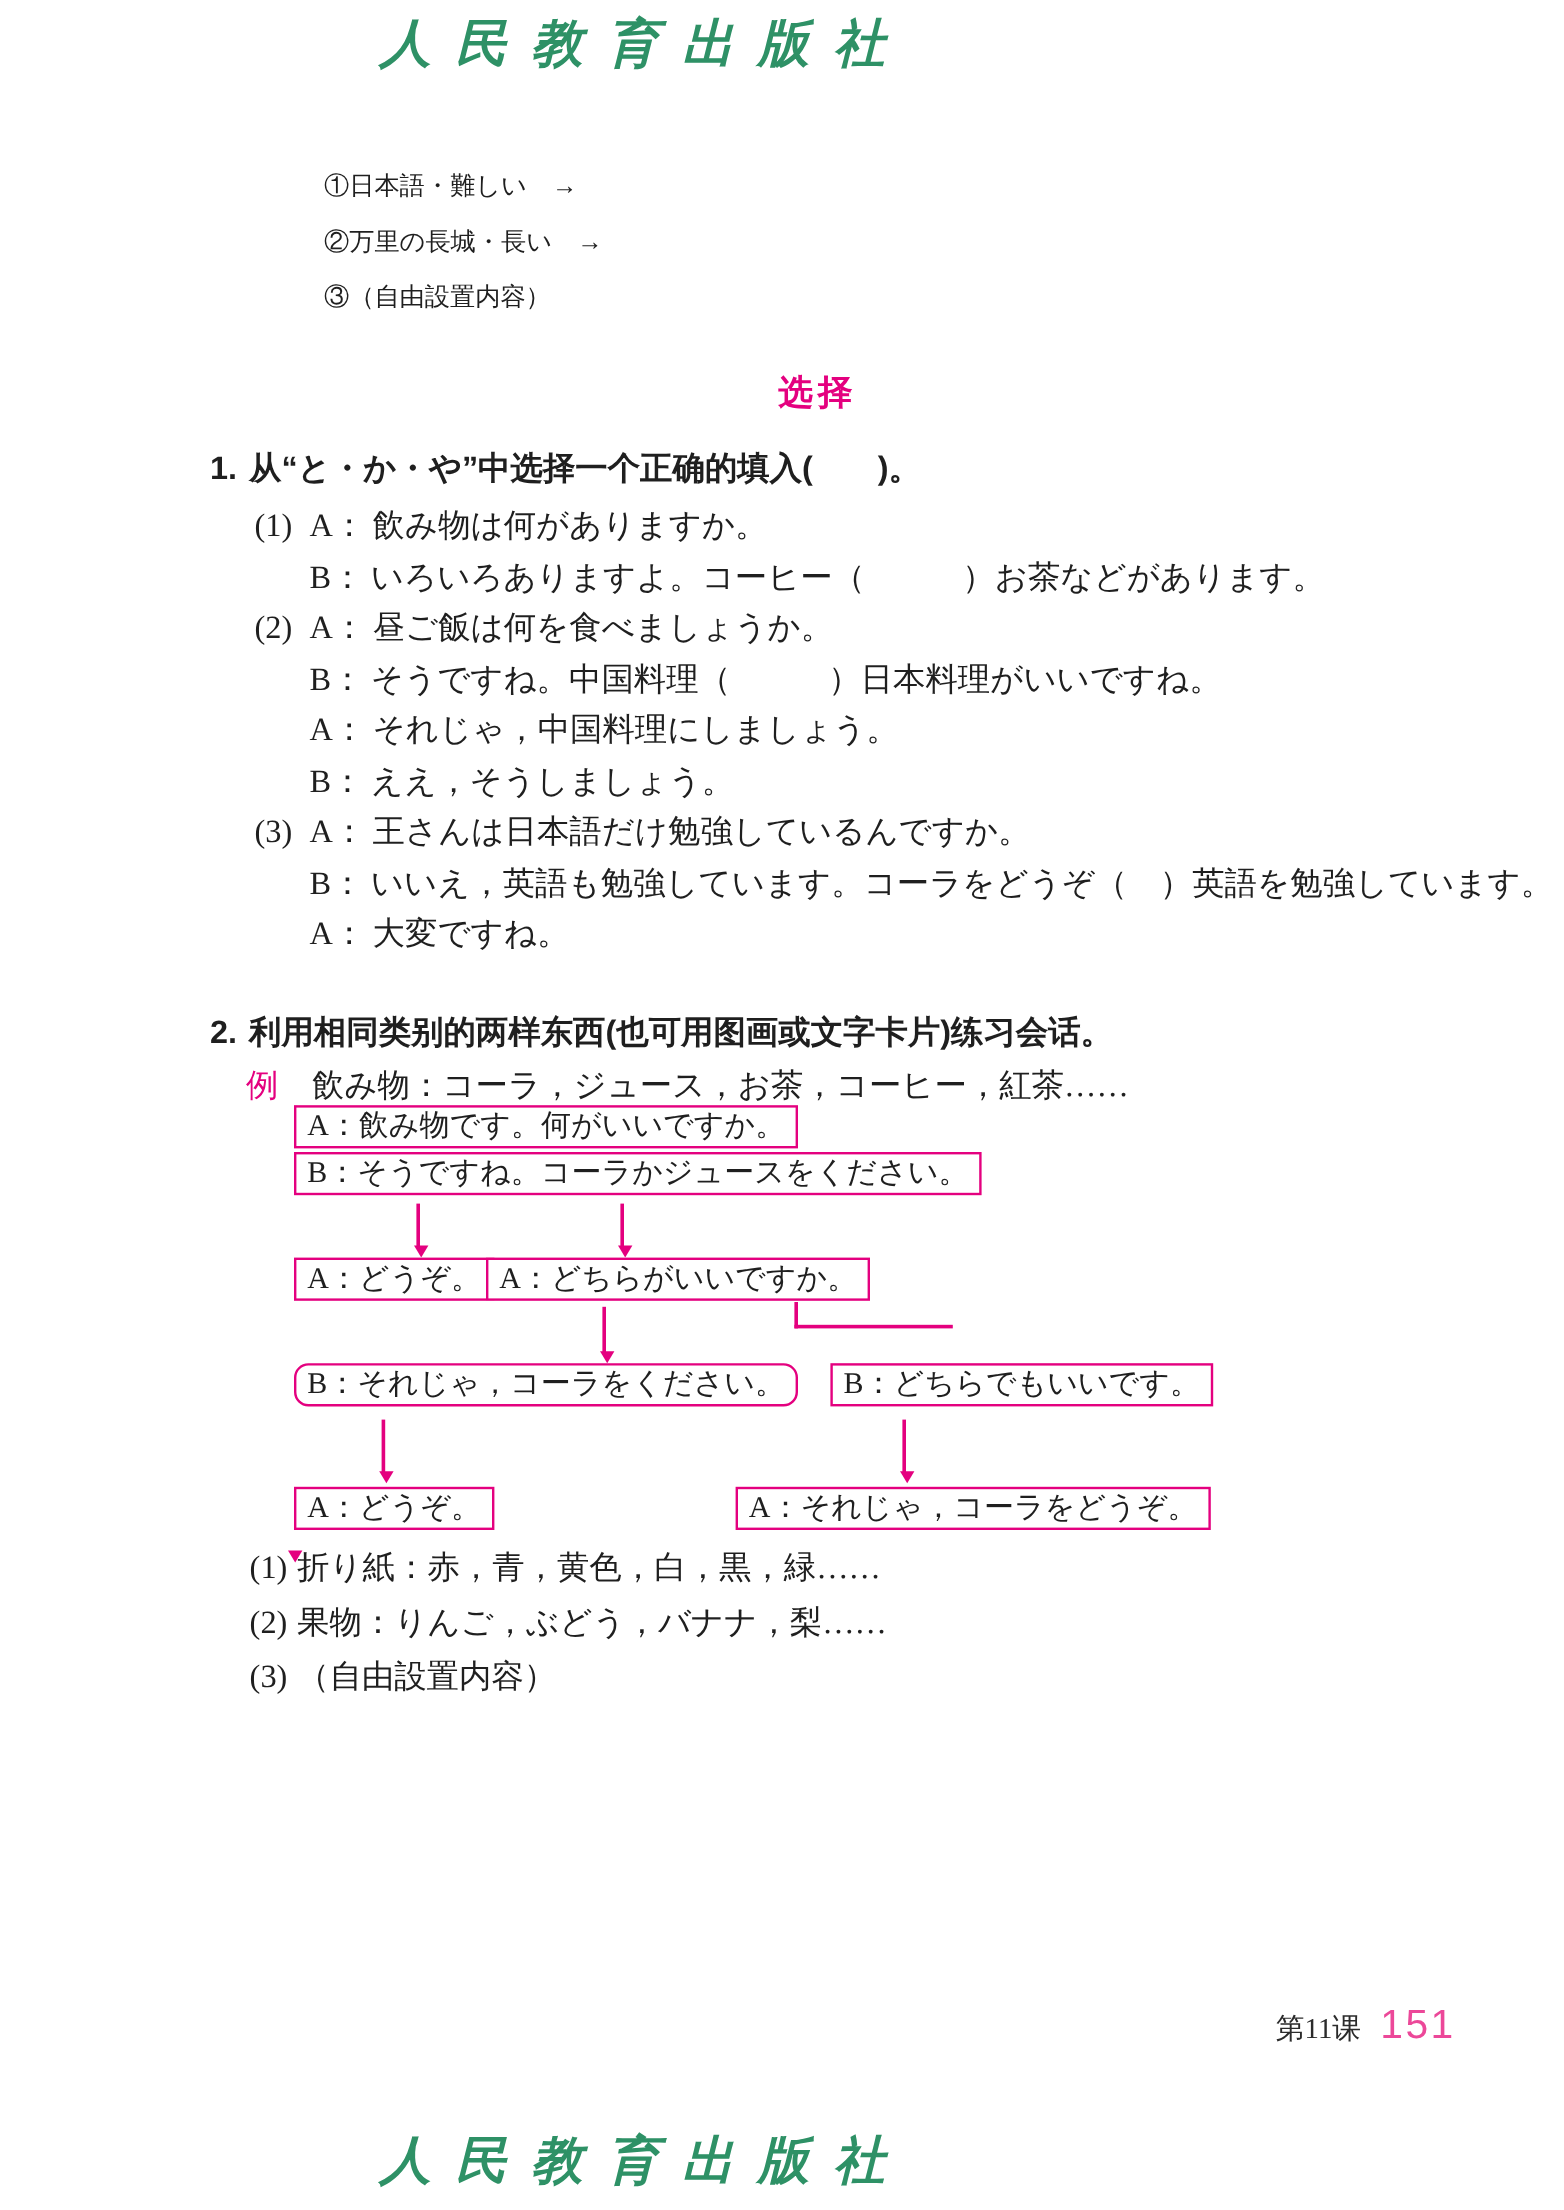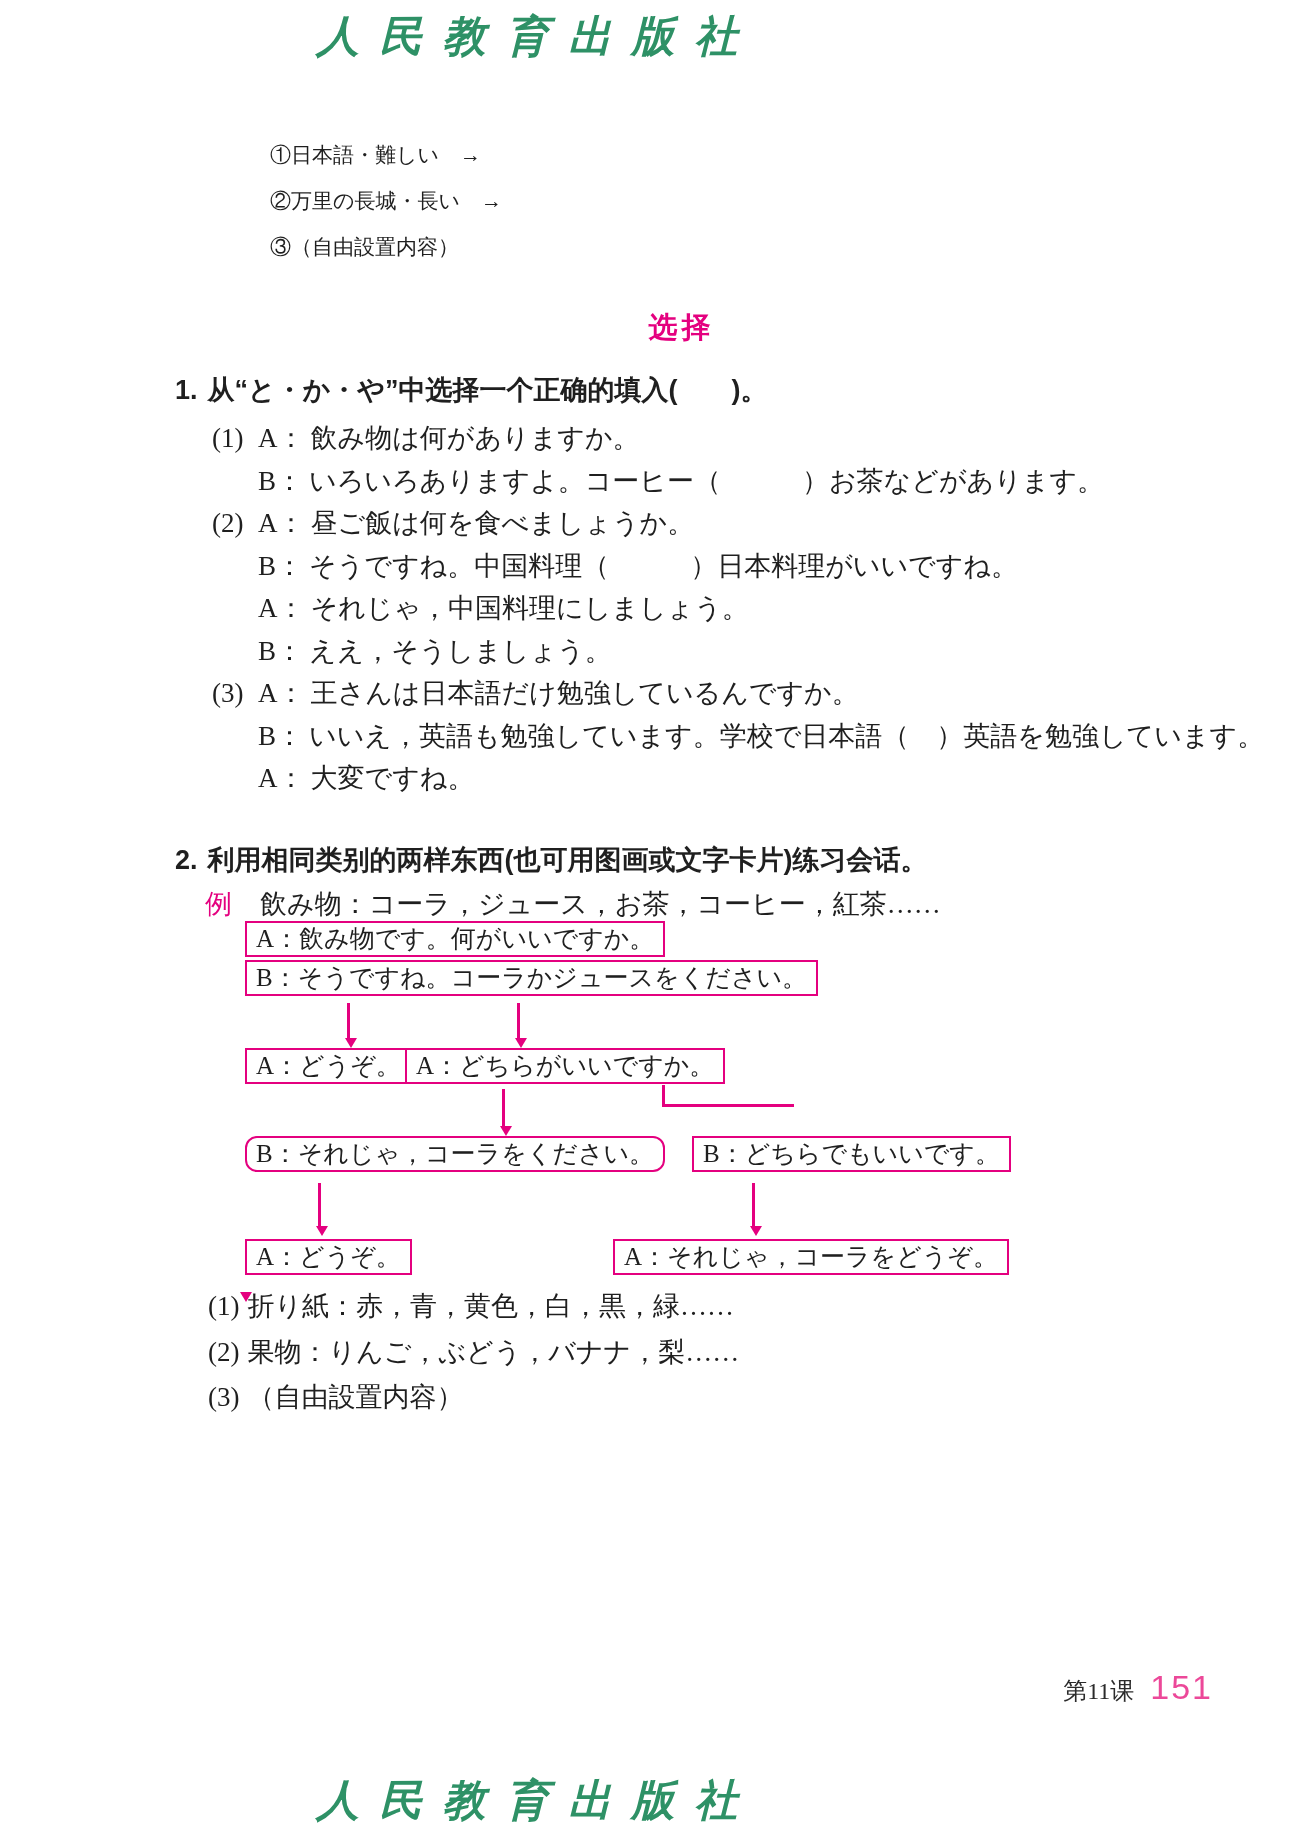--- a/index.html
+++ b/index.html
@@ -141,21 +141,21 @@
       <span>ええ，そうしましょう。</span>
   </div>
   <div class="dlg-line">
     <span class="marker">(3)</span>
       <span class="speaker">A：</span>
       <span>王さんは日本語だけ勉強しているんですか。</span>
   </div>
   <div class="dlg-line">
     <span class="marker"></span>
       <span class="speaker">B：</span>
-      <span>いいえ，英語も勉強しています。学校で日本語（　）英語を勉強しています。</span>
+      <span>いいえ，英語も勉強しています。コーラをどうぞ（　）英語を勉強しています。</span>
   </div>
   <div class="dlg-line">
     <span class="marker"></span>
       <span class="speaker">A：</span>
       <span>大変ですね。</span>
   </div>
 </div>
 
 <div class="ex-heading ex2-heading">
   <span class="num">2.</span><span>利用相同类别的两样东西(也可用图画或文字卡片)练习会话。</span>

